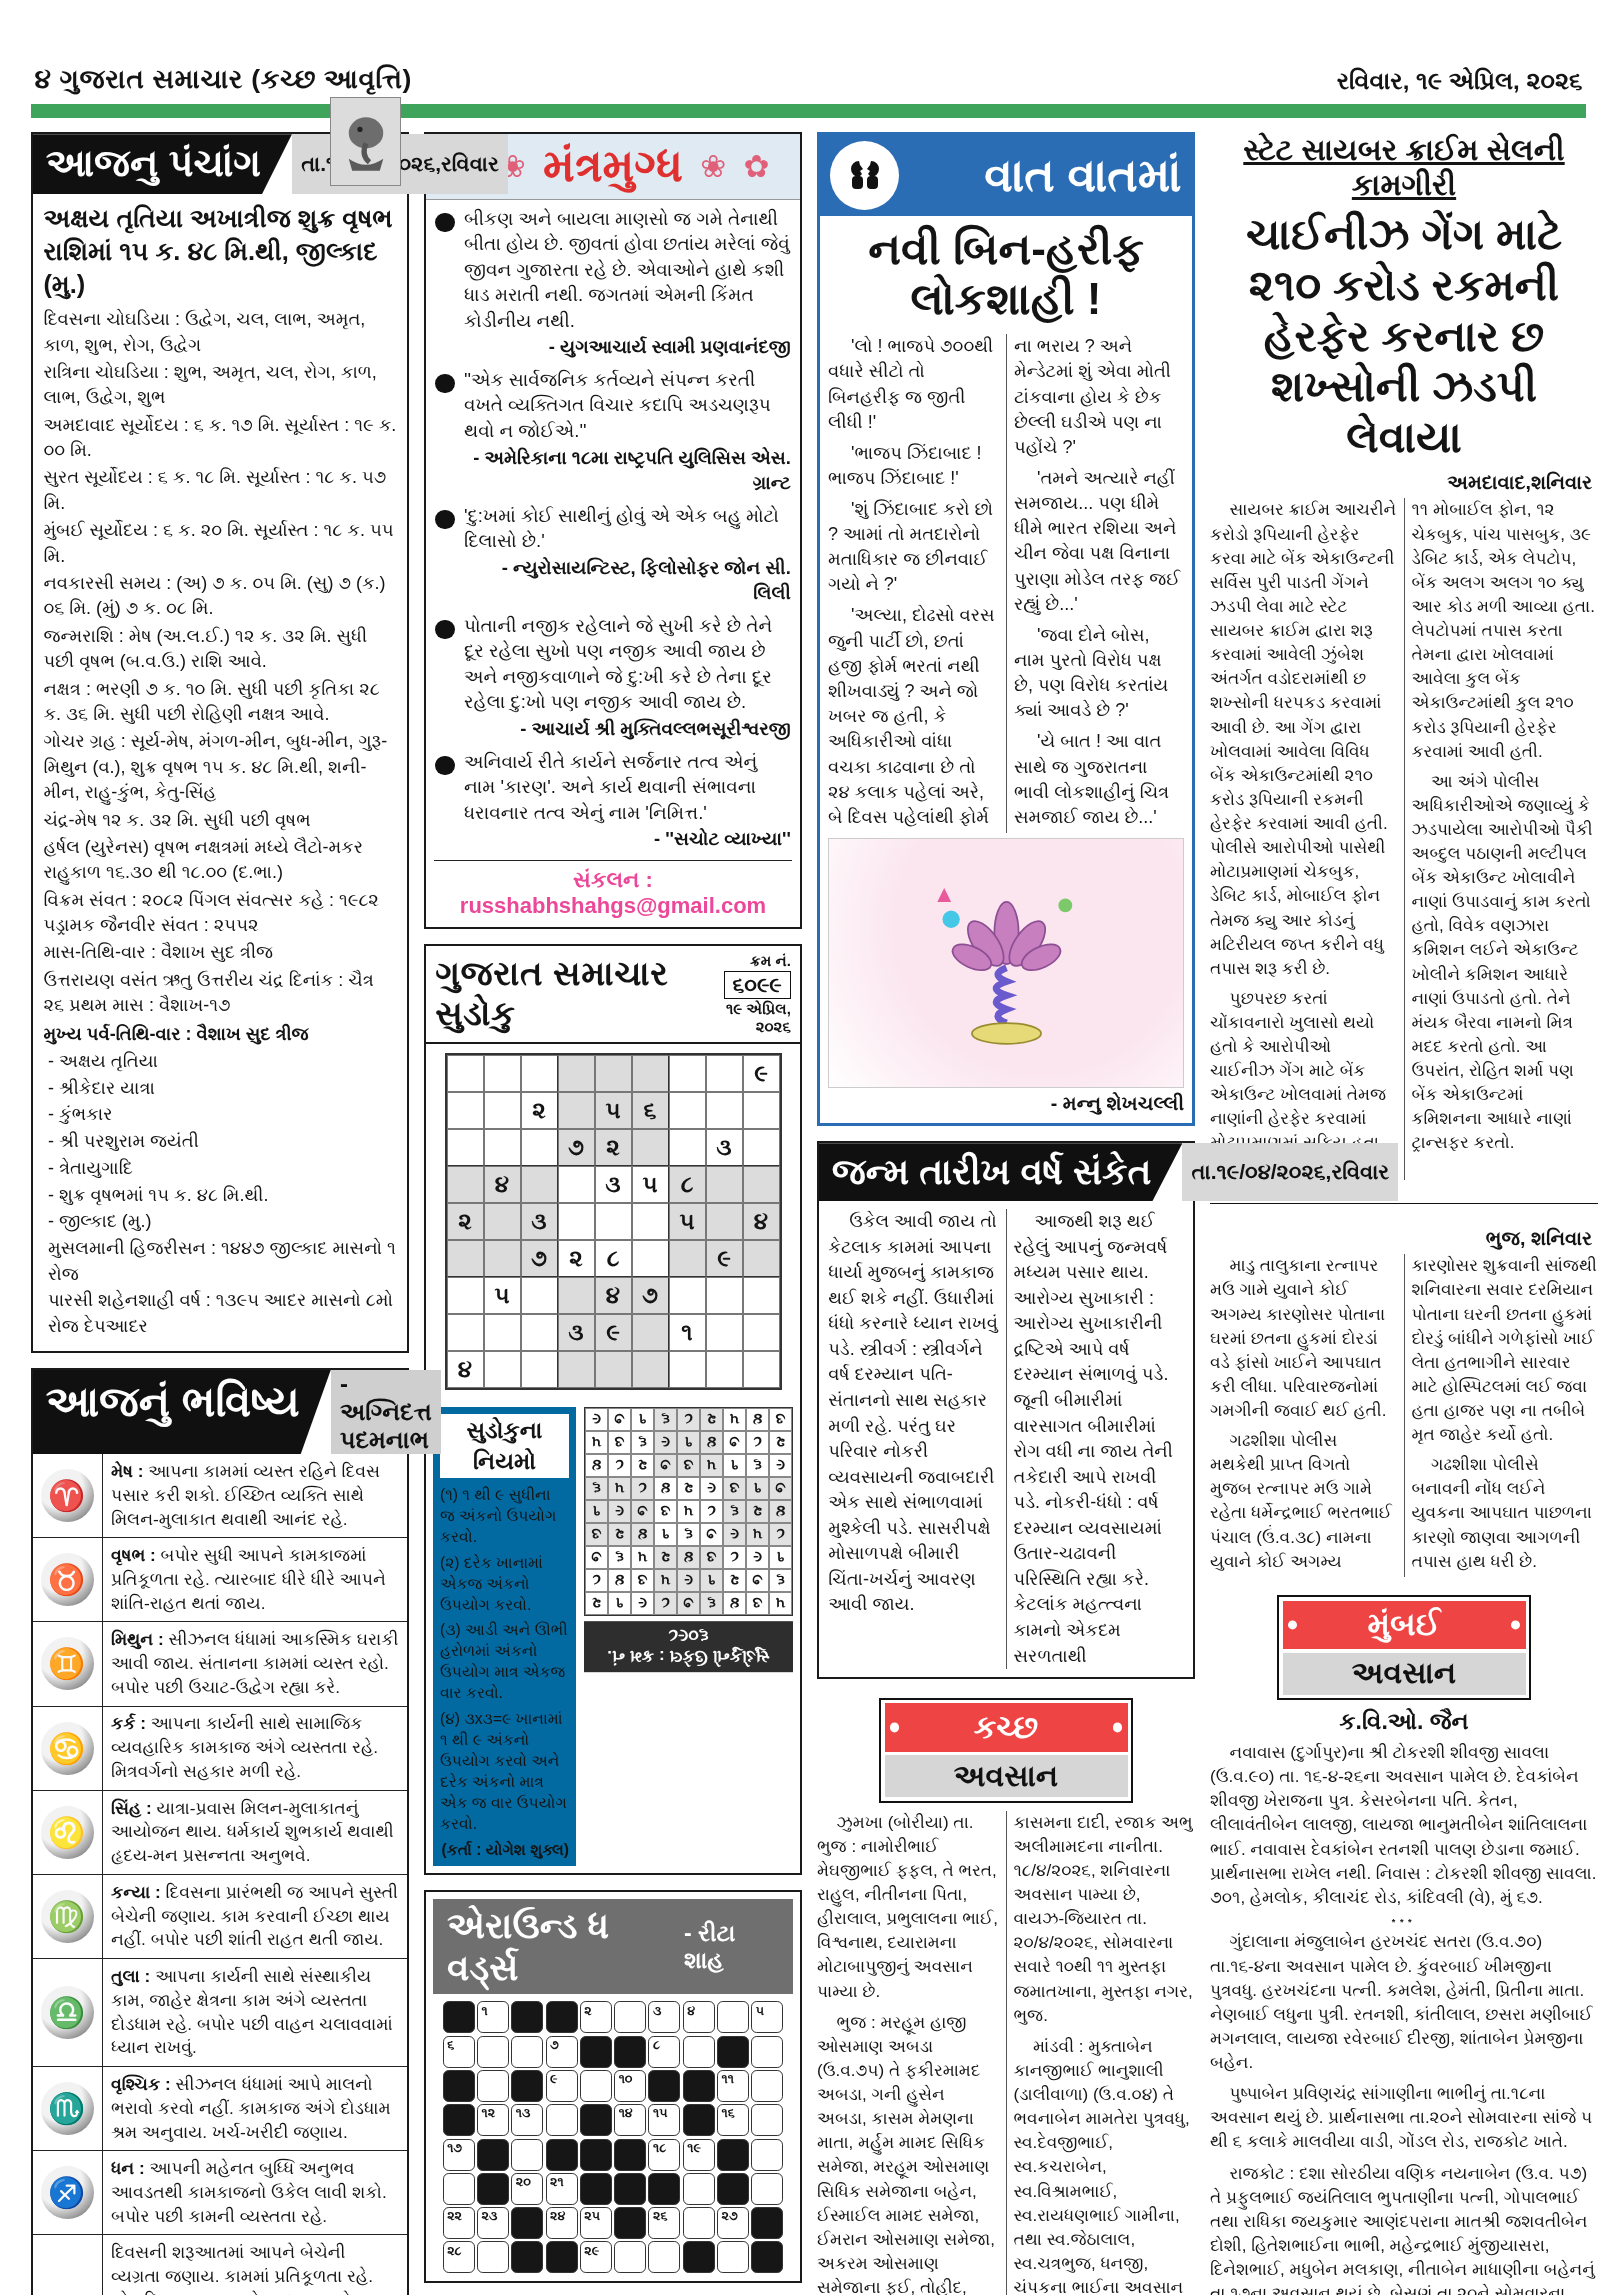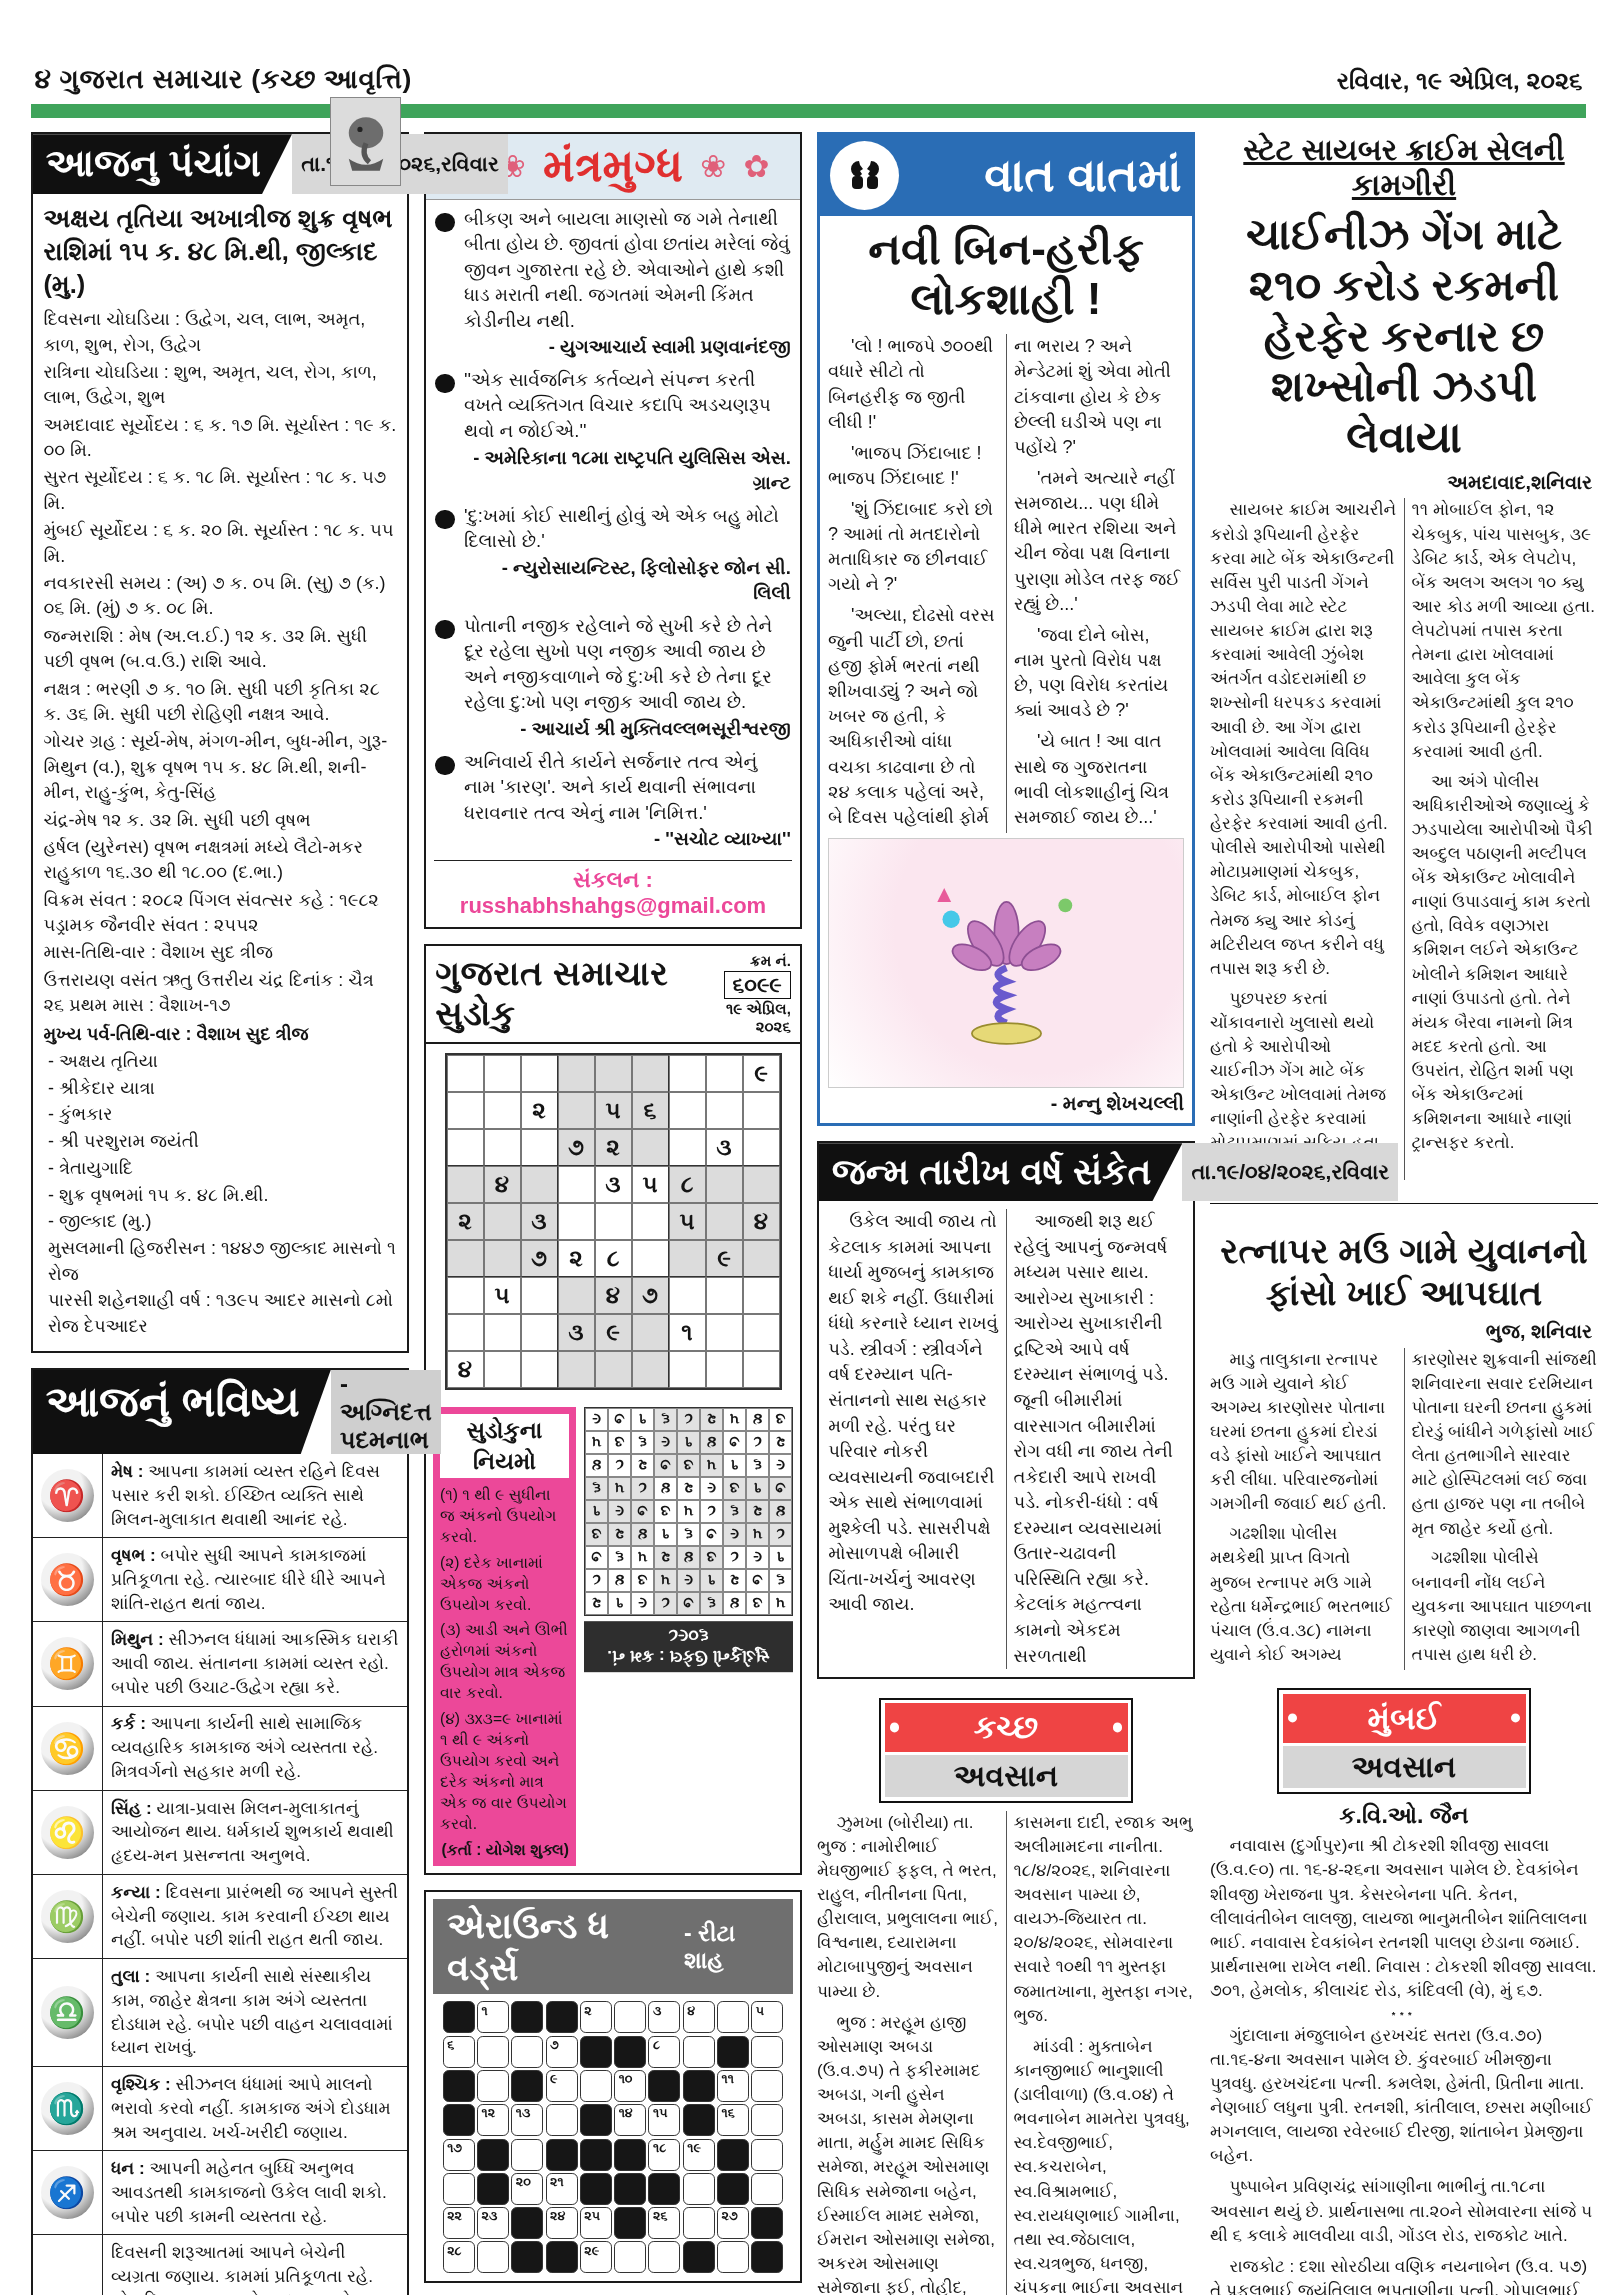--- a/index.html
+++ b/index.html
@@ -44,21 +44,21 @@
   .sudoku-hdr{display:flex;justify-content:space-between;align-items:center;border-bottom:2.3px solid #1a1a1a;padding:5.8px 9.2px;}
   .sudoku-hdr .brand{font-size:34px;font-weight:900;letter-spacing:0.6px;}
   .sudoku-hdr .meta{text-align:right;font-size:15px;font-weight:bold;}
   .sudoku-hdr .serial{border:1.7px solid #111;padding:1.2px 8px;font-size:21px;margin:1.2px 0;display:inline-block;}
   .sgrid{display:grid;grid-template-columns:repeat(9,37px);width:max-content;margin:9.2px auto;border:2.3px solid #333;}
   .scell{width:37px;height:37px;border:0.6px solid #777;box-sizing:border-box;display:flex;align-items:center;justify-content:center;font-size:23px;font-weight:bold;background:#fff;}
   .scell.shade{background:#dcdcdc;}
   .scell.b3r{border-right:1.7px solid #333;}
   .scell.b3b{border-bottom:1.7px solid #333;}
   .srules{display:flex;gap:8px;padding:7px;}
-  .srules .left{width:40%;background:#ec4899;padding:5.8px 7px;font-size:15.6px;line-height:1.35;}
+  .srules .left{width:40%;background:#0369a1;padding:5.8px 7px;font-size:15.6px;line-height:1.35;}
   .srules .left h4{text-align:center;font-size:23px;margin:1.2px 0 5.8px;background:#fff;padding:1.2px;}
   .srules .left .author{text-align:right;font-weight:bold;margin-top:4.6px;}
   .solwrap{flex:1;}
   .solgrid{display:grid;grid-template-columns:repeat(9,23px);width:max-content;margin:0 auto;border:1.7px solid #333;transform:rotate(180deg);}
   .solcell{width:23px;height:23px;border:0.6px solid #888;box-sizing:border-box;display:flex;align-items:center;justify-content:center;font-size:15px;font-weight:bold;background:#fff;}
   .solcell.shade{background:#e2e2e2;}
   .solbar{background:#2e2e2e;color:#fff;text-align:center;font-size:17.3px;font-weight:bold;padding:4.6px 2.3px;margin:5.8px auto 0;transform:rotate(180deg);}
   
   .cw-hdr{background:#6f6f6f;color:#fff;display:flex;justify-content:space-between;align-items:center;padding:5.8px 14px;margin:7px;}
   .cw-hdr .t{font-size:36px;font-weight:bold;}
@@ -681,21 +681,20 @@
         <div id="cyber-body" class="artbody">
             <p class="obit">સાયબર ક્રાઈમ આચરીને કરોડો રૂપિયાની હેરફેર કરવા માટે બેંક એકાઉન્ટની સર્વિસ પુરી પાડતી ગેંગને ઝડપી લેવા માટે સ્ટેટ સાયબર ક્રાઈમ દ્વારા શરૂ કરવામાં આવેલી ઝુંબેશ અંતર્ગત વડોદરામાંથી છ શખ્સોની ધરપકડ કરવામાં આવી છે. આ ગેંગ દ્વારા ખોલવામાં આવેલા વિવિધ બેંક એકાઉન્ટમાંથી ૨૧૦ કરોડ રૂપિયાની રકમની હેરફેર કરવામાં આવી હતી. પોલીસે આરોપીઓ પાસેથી મોટાપ્રમાણમાં ચેકબુક, ડેબિટ કાર્ડ, મોબાઈલ ફોન તેમજ ક્યુ આર કોડનું મટિરીયલ જપ્ત કરીને વધુ તપાસ શરૂ કરી છે.</p>
             <p class="obit">પુછપરછ કરતાં ચોંકાવનારો ખુલાસો થયો હતો કે આરોપીઓ ચાઈનીઝ ગેંગ માટે બેંક એકાઉન્ટ ખોલવામાં તેમજ નાણાંની હેરફેર કરવામાં મોટાપ્રમાણમાં સક્રિય હતા. પોલીસને આરોપી પાસેથી ૧૧ મોબાઈલ ફોન, ૧૨ ચેકબુક, પાંચ પાસબુક, ૩૯ ડેબિટ કાર્ડ, એક લેપટોપ, બેંક અલગ અલગ ૧૦ ક્યુ આર કોડ મળી આવ્યા હતા. લેપટોપમાં તપાસ કરતા તેમના દ્વારા ખોલવામાં આવેલા કુલ બેંક એકાઉન્ટમાંથી કુલ ૨૧૦ કરોડ રૂપિયાની હેરફેર કરવામાં આવી હતી.</p>
             <p class="obit">આ અંગે પોલીસ અધિકારીઓએ જણાવ્યું કે ઝડપાયેલા આરોપીઓ પૈકી અબ્દુલ પઠાણની મલ્ટીપલ બેંક એકાઉન્ટ ખોલાવીને નાણાં ઉપાડવાનું કામ કરતો હતો, વિવેક વણઝારા કમિશન લઈને એકાઉન્ટ ખોલીને કમિશન આધારે નાણાં ઉપાડતો હતો. તેને મંયક બૈરવા નામનો મિત્ર મદદ કરતો હતો. આ ઉપરાંત, રોહિત શર્મા પણ બેંક એકાઉન્ટમાં કમિશનના આધારે નાણાં ટ્રાન્સફર કરતો.</p>
           </div>
       </div>
 
       <div class="subrule"></div>
 
       <div>
-        <div class="headline2">રત્નાપર મઉ ગામે યુવાનનો ફાંસો ખાઈ આપઘાત</div>
         <div class="dateline">ભુજ, શનિવાર</div>
         <div id="suicide-body" class="artbody">
             <p class="obit">માડુ તાલુકાના રત્નાપર મઉ ગામે યુવાને કોઈ અગમ્ય કારણોસર પોતાના ઘરમાં છતના હુકમાં દોરડાં વડે ફાંસો ખાઈને આપઘાત કરી લીધા. પરિવારજનોમાં ગમગીની જવાઈ થઈ હતી.</p>
             <p class="obit">ગઢશીશા પોલીસ મથકેથી પ્રાપ્ત વિગતો મુજબ રત્નાપર મઉ ગામે રહેતા ધર્મેન્દ્રભાઈ ભરતભાઈ પંચાલ (ઉં.વ.૩૮) નામના યુવાને કોઈ અગમ્ય કારણોસર શુક્રવાની સાંજથી શનિવારના સવાર દરમિયાન પોતાના ઘરની છતના હુકમાં દોરડું બાંધીને ગળેફાંસો ખાઈ લેતા હતભાગીને સારવાર માટે હોસ્પિટલમાં લઈ જવા હતા હાજર પણ ના તબીબે મૃત જાહેર કર્યો હતો.</p>
             <p class="obit">ગઢશીશા પોલીસે બનાવની નોંધ લઈને યુવકના આપઘાત પાછળના કારણો જાણવા આગળની તપાસ હાથ ધરી છે.</p>
           </div>
       </div>
 
       <div>
         <div class="avsan">

